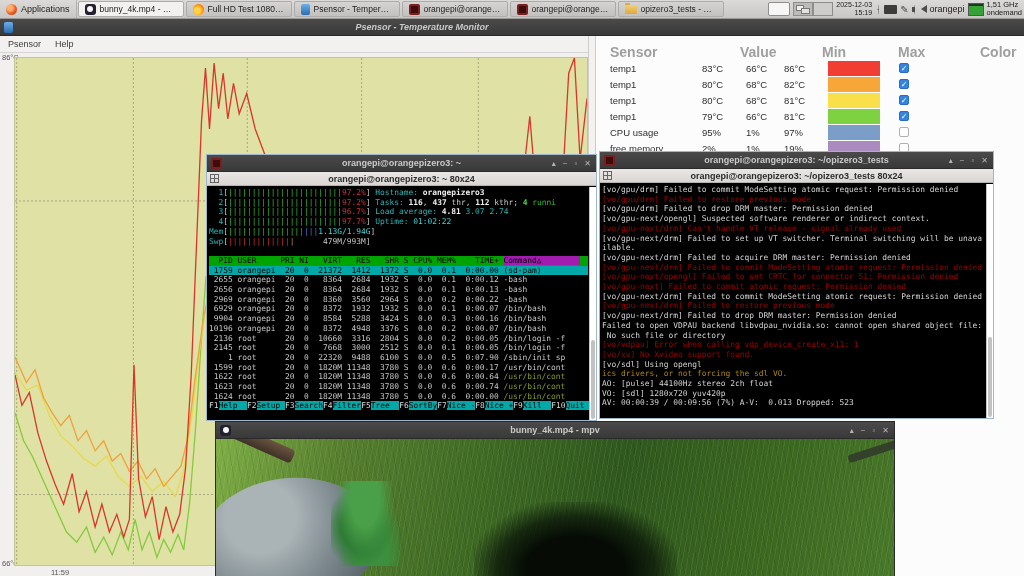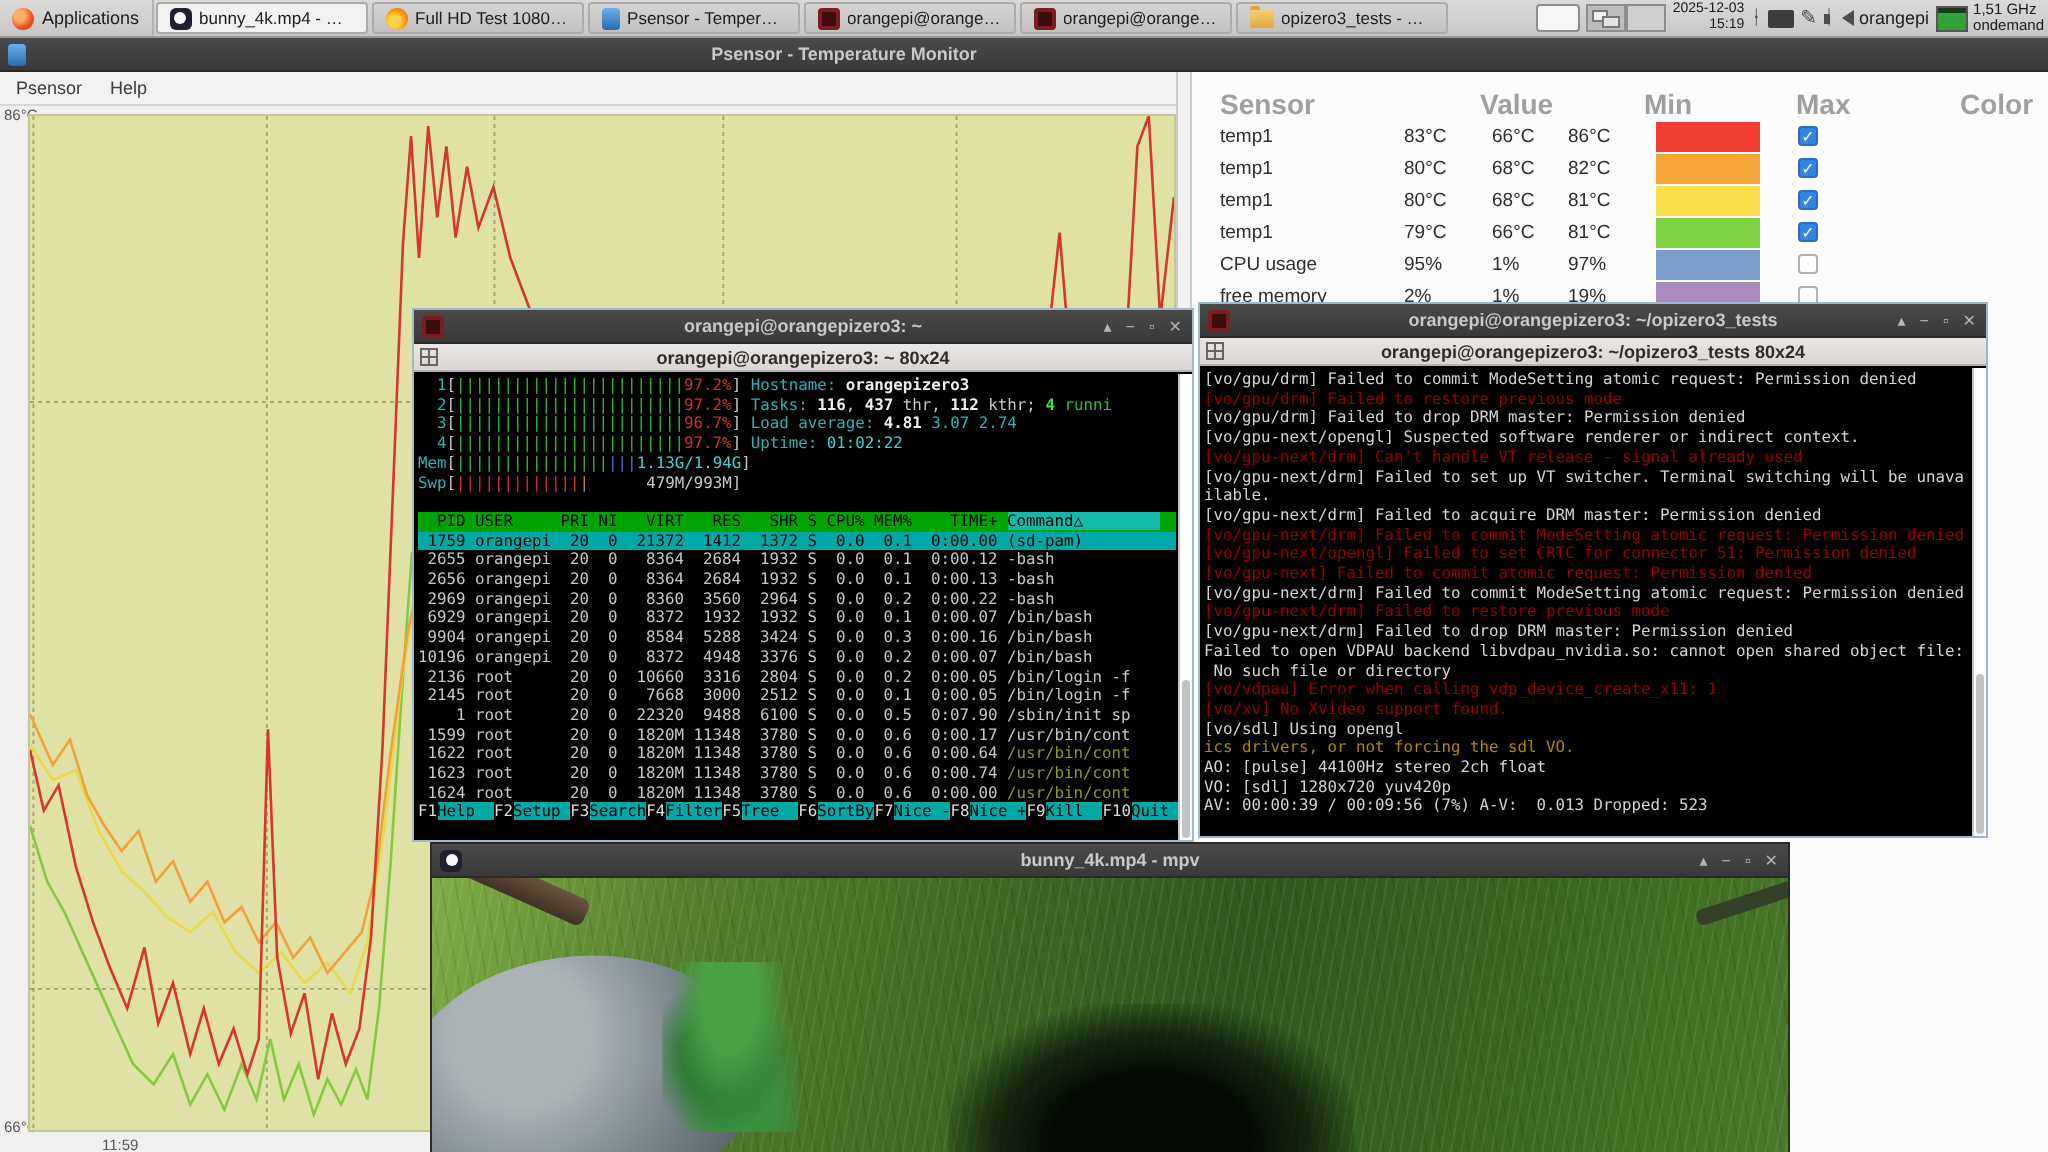--- a/index.html
+++ b/index.html
@@ -70,21 +70,21 @@
                  border-left:1px solid #c5c5c5; }
   .term-thumb { position:absolute; left:1px; right:1px; height:34%; bottom:1px; background:#c2c2c2; border-radius:2px;}
   pre { font-family:"DejaVu Sans Mono",monospace; font-size:7.9px; line-height:9.7px; color:#c8c8c8; }
 
   
   .hc { color:#2bb5b5; } .hcb { color:#3fd4d4; font-weight:normal; }
   .hw { color:#c8c8c8; } .hwb { color:#eeeeee; font-weight:bold; }
   .hg { color:#2fbf2f; } .hgb { color:#3fdf3f; font-weight:bold; }
   .hr { color:#d23030; } .hbl { color:#4d6fd2; } .hor { color:#c88a28; }
   .hdr-row { background:#00a400; color:#000; }
-  .hdr-row .cmdcol { background:#14b8a6; }
+  .hdr-row .cmdcol { background:#a21caf; }
   .sel-row { background:#00a8a8; color:#000; }
   .cmd-green { color:#8a9a20; }
   .fk-key { color:#dcdcdc; } .fk-lbl { background:#00a8a8; color:#000; }
 
   
   .t2w { color:#d4d4d4; } .t2r { color:#9c0000; } .t2y { color:#af8700; }
 
   
   #psensor { position:absolute; left:0; top:19px; width:1024px; height:557px; background:#f2f0ee; z-index:1;}
   #ps-menubar { position:absolute; left:0; top:17px; width:588px; height:17px;
@@ -133,21 +133,21 @@
       background:radial-gradient(ellipse at 20% 60%, rgba(235,240,120,0.55) 0 30%, transparent 70%); }
 </style>
 </head>
 <body>
 
 <div id="screen">
 
   <div id="psensor">
     <div class="titlebar">
       <span class="t-icon ico ico-psr"></span>
-      <span class="t-title" style="right:180px;">Psensor - Temperature Monitor</span>
+      <span class="t-title" style="right:180px;font-style:italic;">Psensor - Temperature Monitor</span>
     </div>
     <div id="ps-menubar">
       <span>Psensor</span>
       <span>Help</span>
     </div>
 
     <div id="chart-frame">
       <span class="ax-label" style="left:2px; top:0px;">86°C</span>
       <span class="ax-label" style="left:2px; top:506px;">66°C</span>
       <span class="ax-label" style="left:51px; top:515px;">11:59</span>

